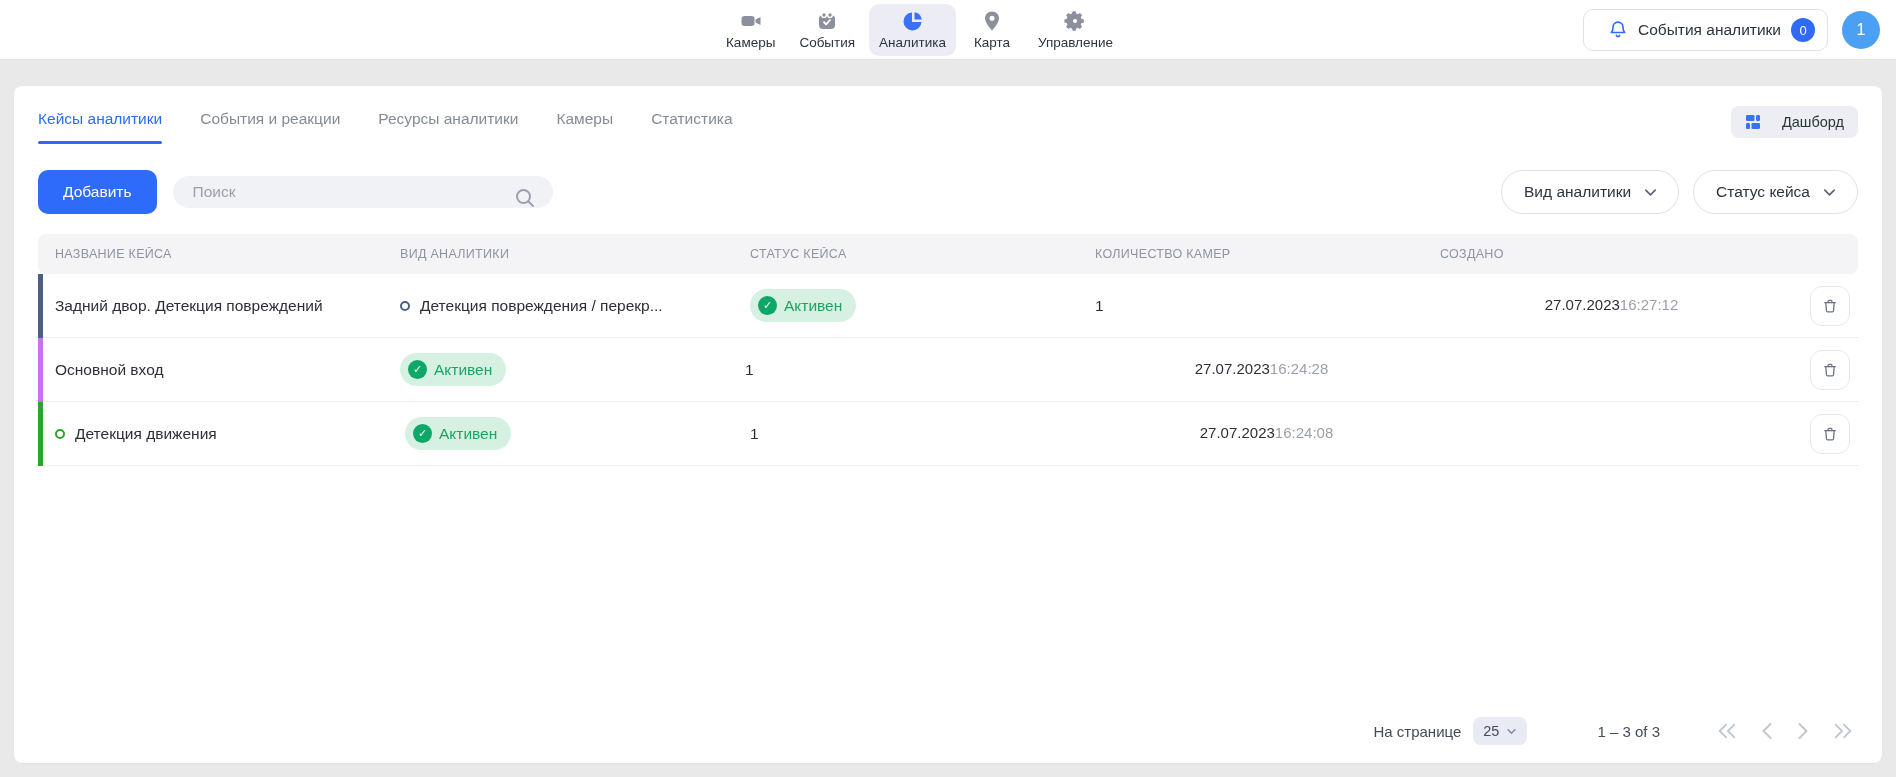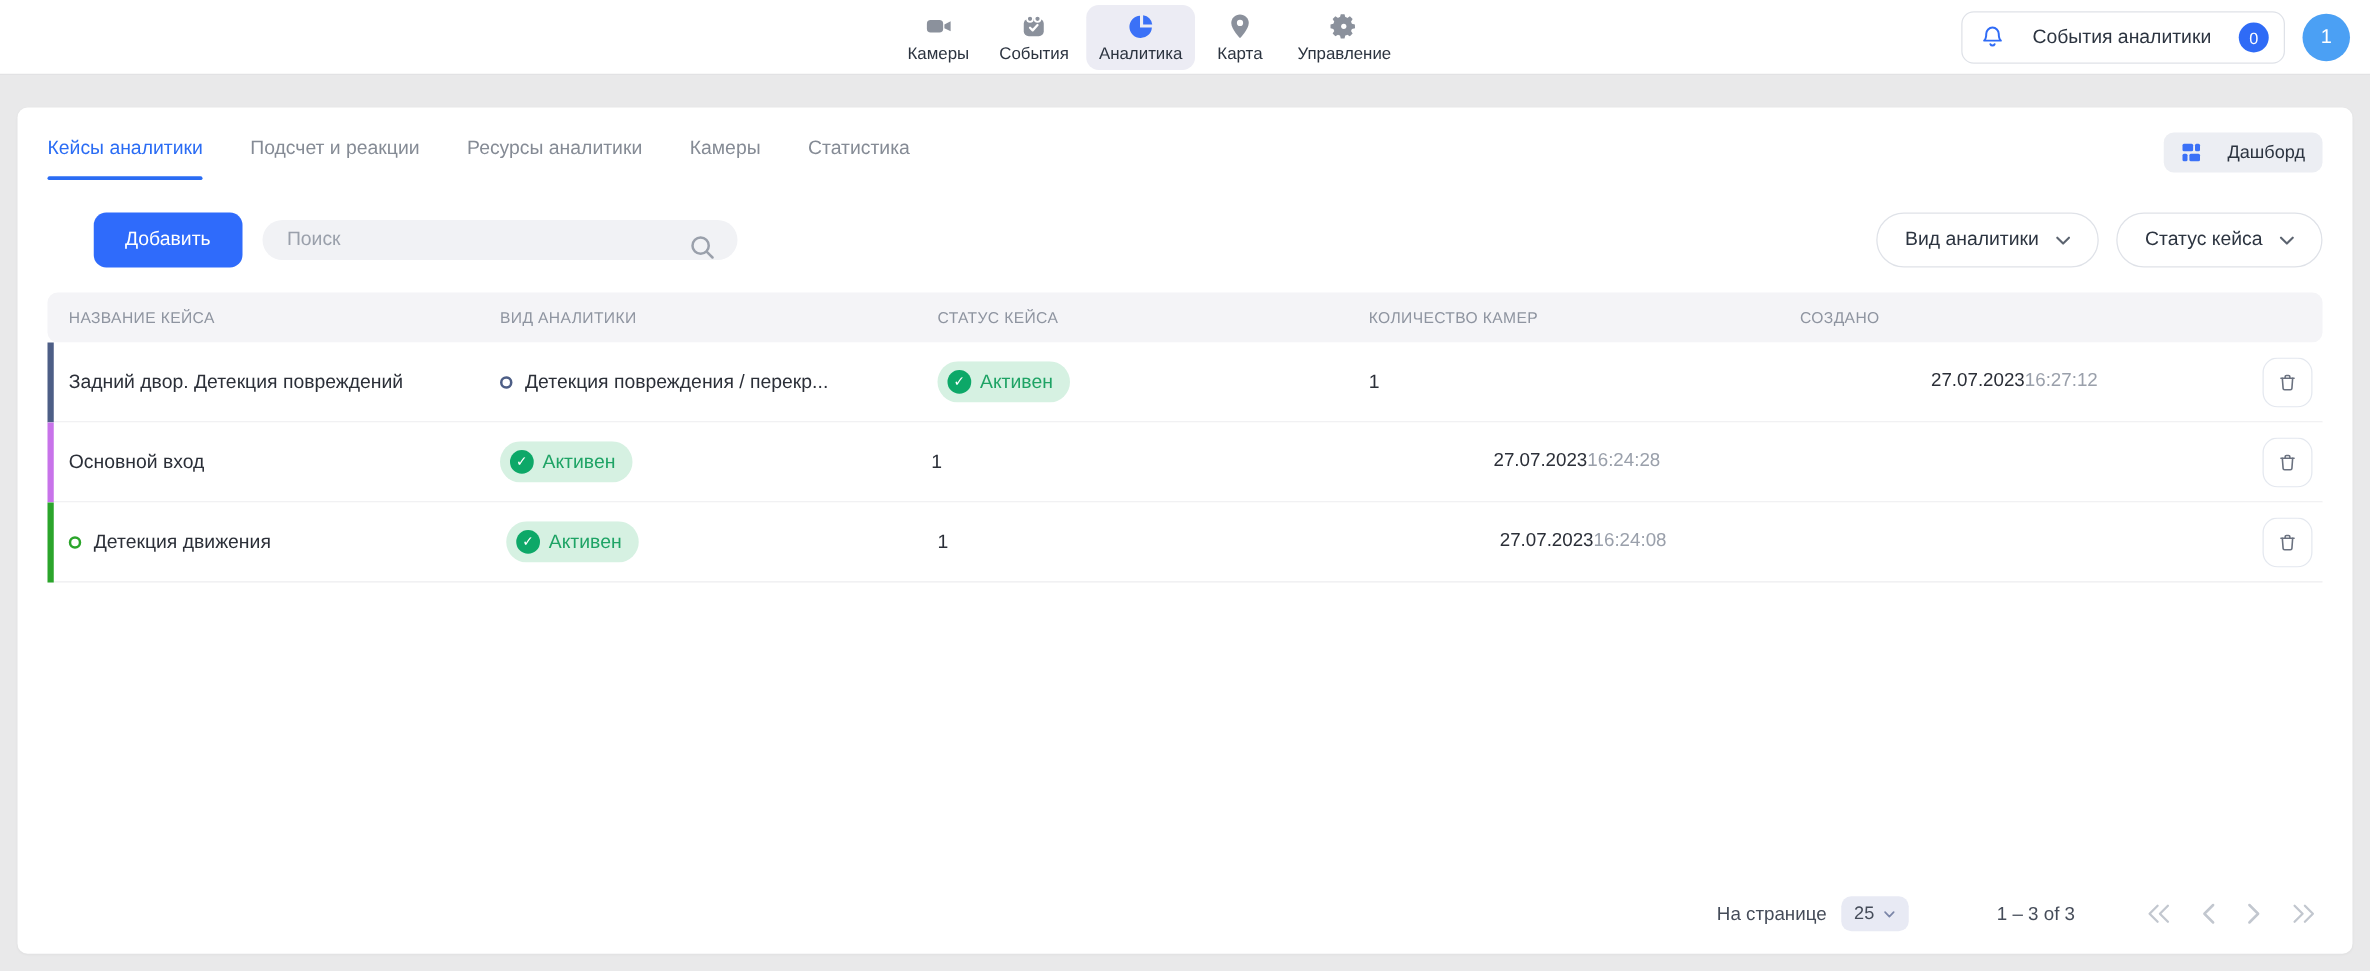--- a/index.html
+++ b/index.html
@@ -22,21 +22,21 @@
   }
   .navitem {
     display:flex; flex-direction:column; align-items:center; justify-content:center;
     padding:5px 10px 6px; border-radius:10px; cursor:pointer; min-width:64px;
   }
   .navitem.active { background:#ececf4; }
   .navitem .nicon { height:24px; display:flex; align-items:center; justify-content:center; }
   .navitem .nlabel { font-size:13.5px; color:#2c3440; margin-top:2px; white-space:nowrap; }
   .topbar-right { position:absolute; right:16px; top:0; height:60px; display:flex; align-items:center; gap:14px; }
   .events-btn {
-    display:flex; align-items:center; gap:22px; height:42px; padding:0 12px 0 14px;
+    display:flex; align-items:center; gap:10px; height:42px; padding:0 12px 0 24px;
     border:1px solid #dfe2e8; border-radius:10px; background:#fff; cursor:pointer;
     font-size:15.5px; color:#2c3440; font-family:inherit;
   }
   .events-badge {
     min-width:24px; height:24px; border-radius:12px; background:#2f6bf6; color:#fff;
     font-size:13px; display:flex; align-items:center; justify-content:center; padding:0 7px;
   }
   .avatar {
     width:38px; height:38px; border-radius:50%; background:#4ba0f4; color:#fff;
     font-size:16px; display:flex; align-items:center; justify-content:center; cursor:pointer;
@@ -56,21 +56,21 @@
   .tab.active::after {
     content:""; position:absolute; left:0; right:0; bottom:0; height:3px;
     background:#2a6cf4; border-radius:2px;
   }
   .dashboard-btn {
     margin-left:auto; display:flex; align-items:center; gap:21px;
     background:#eceef3; border:none; border-radius:8px; height:32px; padding:0 14px;
     font-size:14.5px; color:#2c3440; cursor:pointer; font-family:inherit; margin-bottom:10px;
   }
   .toolbar {
-    display:flex; align-items:center; padding:22px 24px 0 24px;margin-left:37px;
+    display:flex; align-items:center; padding:22px 24px 0 24px;
   }
   .add-btn {
     background:#2f6bfb; color:#fff; border:none; border-radius:10px;
     height:44px; padding:0 25px; font-size:15.5px; cursor:pointer; font-family:inherit;
   }
   .search-wrap {
     position:relative; margin-left:16px; width:380px;
   }
   .search-input {
     width:100%; height:32px; border:none; background:#f1f2f5; border-radius:22px;
@@ -209,21 +209,21 @@
     </button>
     <div class="avatar">1</div>
   </div>
 </header>
 
 <main class="panel">
 
   <div class="tabs-row">
     <div class="tabs">
       <div class="tab active">Кейсы аналитики</div>
-      <div class="tab">Подсчет и реакции</div>
+      <div class="tab">События и реакции</div>
       <div class="tab">Ресурсы аналитики</div>
       <div class="tab">Камеры</div>
       <div class="tab">Статистика</div>
     </div>
     <button class="dashboard-btn">
       <span style="display:flex;">
         <svg width="16" height="16" viewBox="0 0 16 16">
             <rect x="1" y="1" width="8.5" height="6" rx="1.2" fill="#3b71f7"></rect>
             <rect x="11" y="1" width="4" height="6" rx="1.2" fill="#3b71f7"></rect>
             <rect x="1" y="9" width="4" height="6" rx="1.2" fill="#3b71f7"></rect>

